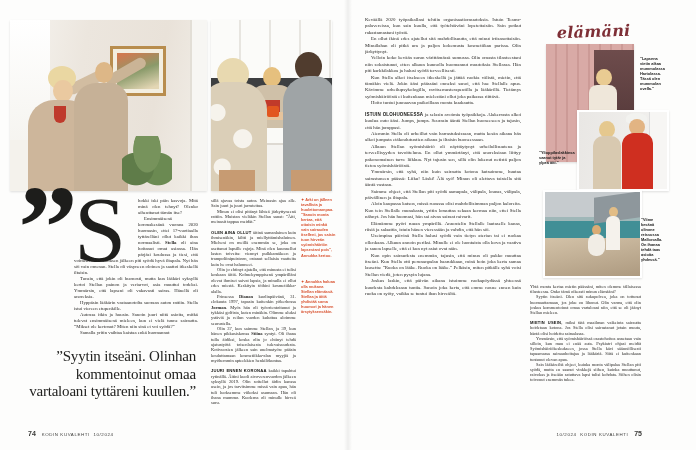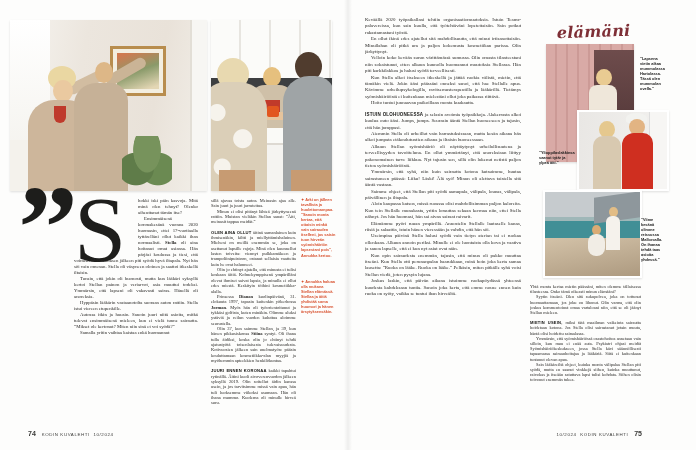--- a/index.html
+++ b/index.html
@@ -172,20 +172,21 @@
       </div>
   </div>
 
   <div id="margin-notes">
     <div>
         <p>✦ Arki on jälleen tavallista ja huolettomampaa. ”Sanoin monta kertaa, että ottaisin minkä vain sairauden itselleni, jos saisin tuon hirveän syömishäiriön lapsestani pois”, Annukka kertoo.</p>
         <p>✦ Annukka haluaa olla mukana Stellan elämässä. Stellaa ja äitiä yhdistää sama huumori ja hänen ärsytyksensäkin.</p>
       </div>
   </div>
 
+  <div id="pull-quote">”Syytin itseäni. Olinhan kommentoinut omaa vartaloani tyttäreni kuullen.”</div>
 
   <div class="footer" id="footer-left">
     <span class="pg">74</span>
     <span>KODIN KUVALEHTI</span>&nbsp;
     <span>10/2024</span>
   </div>
 
   <div class="seam"></div>
 
   <div class="col" id="colA">

